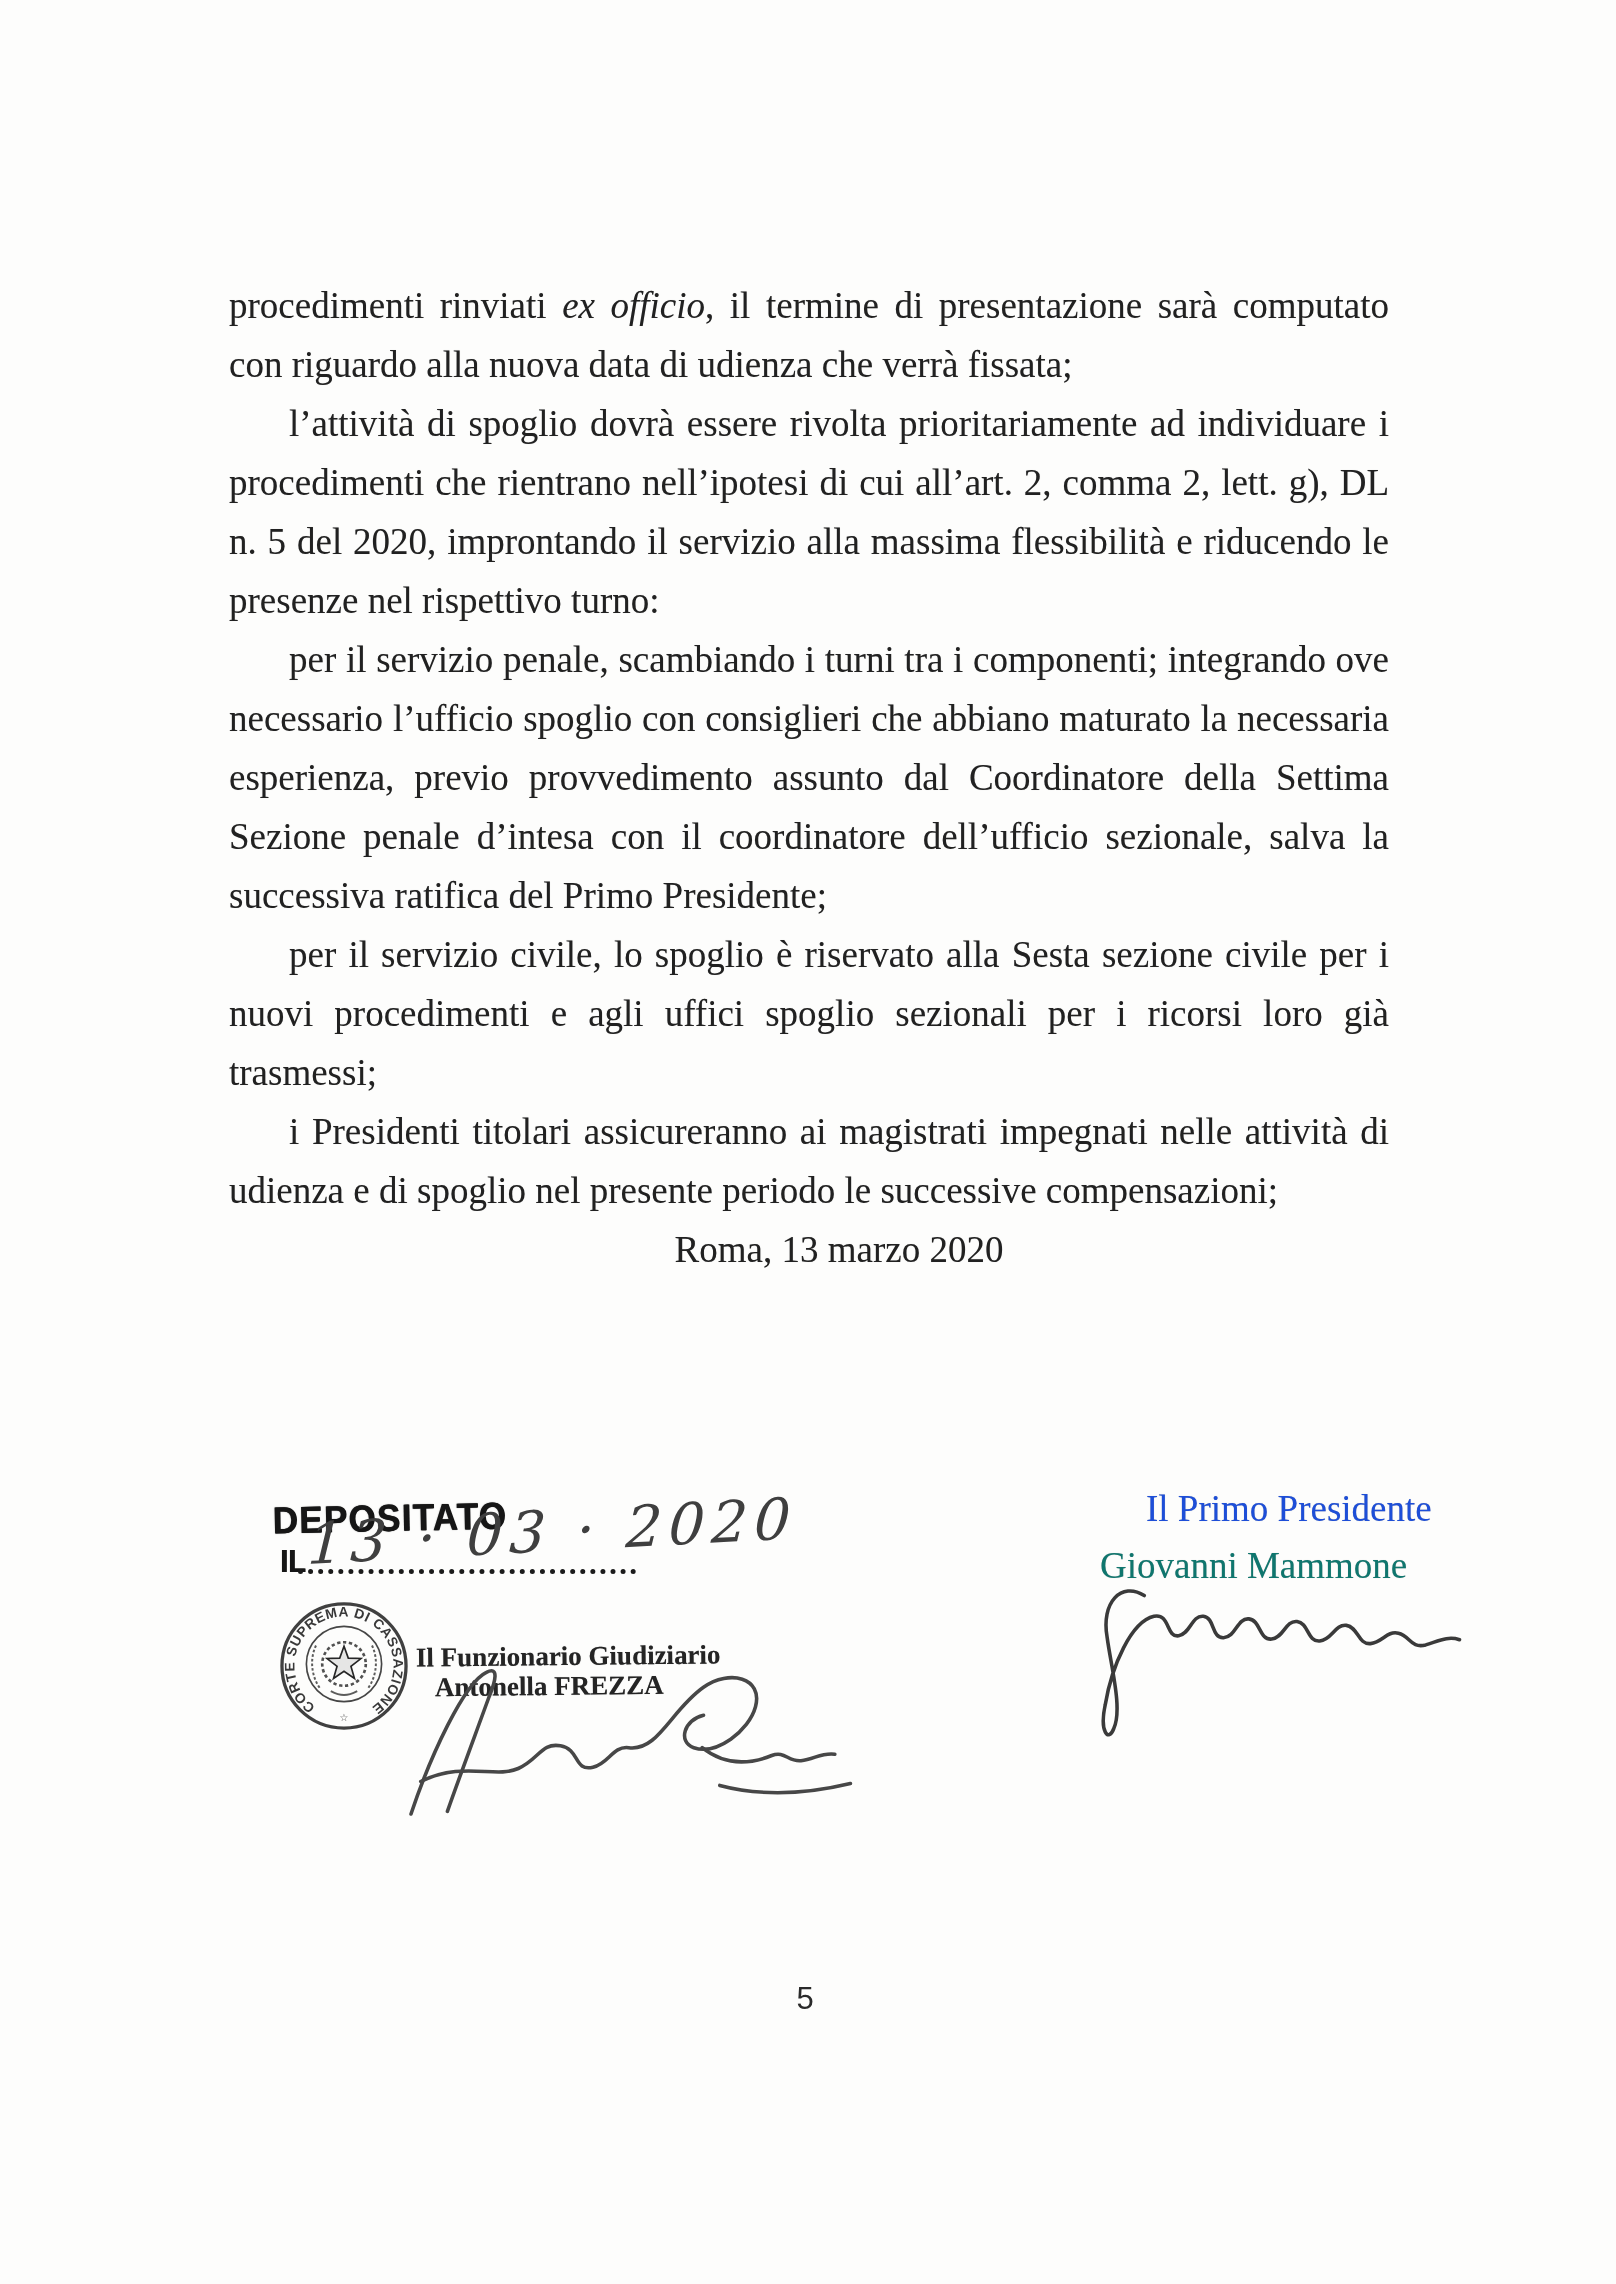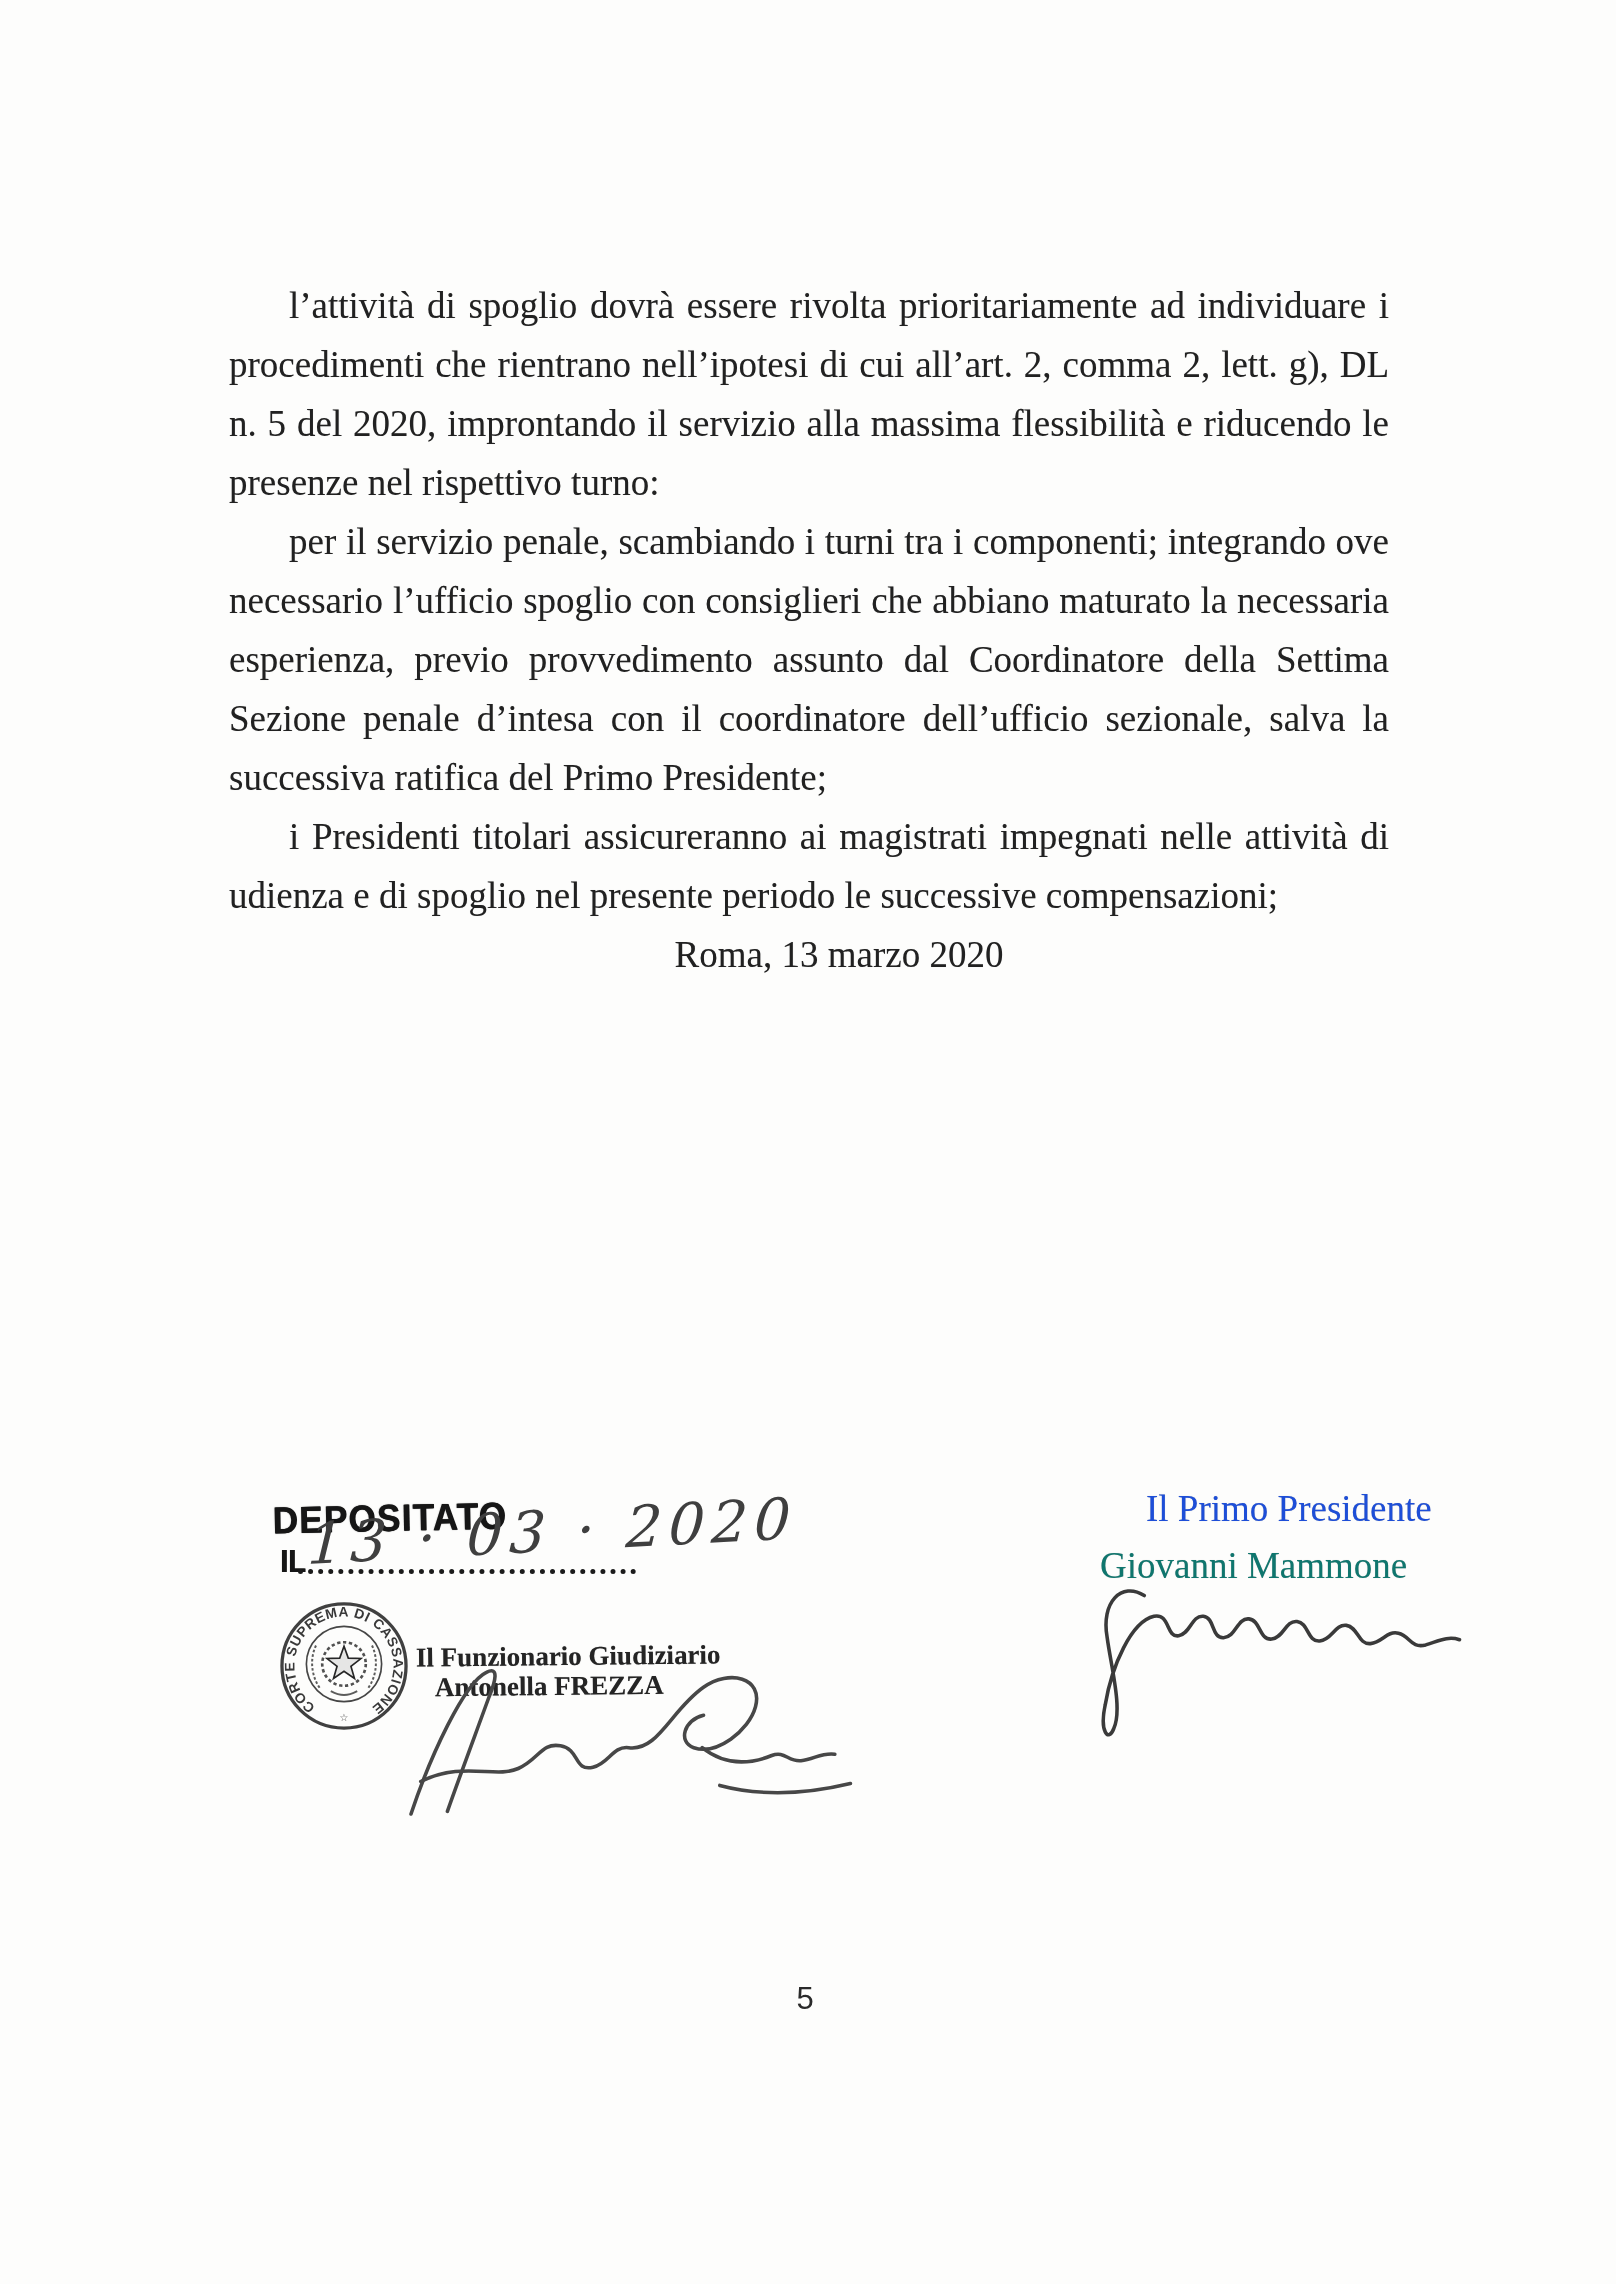--- a/index.html
+++ b/index.html
@@ -85,22 +85,24 @@
     font-family:"Liberation Sans", sans-serif;
     font-size:31px;color:#2a2a2a;
   }
 </style>
 </head>
 <body>
 
 <div class="page">
 
   <div class="body-text">
+    <p class="no-indent"><span>procedimenti rinviati </span><span class="italic-run">ex officio</span><span>, il termine di presentazione sarà computato con riguardo alla nuova data di udienza che verrà fissata;</span></p>
     <p>l’attività di spoglio dovrà essere rivolta prioritariamente ad individuare i procedimenti che rientrano nell’ipotesi di cui all’art. 2, comma 2, lett. g), DL n. 5 del 2020, improntando il servizio alla massima flessibilità e riducendo le presenze nel rispettivo turno:</p>
     <p>per il servizio penale, scambiando i turni tra i componenti; integrando ove necessario l’ufficio spoglio con consiglieri che abbiano maturato la necessaria esperienza, previo provvedimento assunto dal Coordinatore della Settima Sezione penale d’intesa con il coordinatore dell’ufficio sezionale, salva la successiva ratifica del Primo Presidente;</p>
+    <p>per il servizio civile, lo spoglio è riservato alla Sesta sezione civile per i nuovi procedimenti e agli uffici spoglio sezionali per i ricorsi loro già trasmessi;</p>
     <p>i Presidenti titolari assicureranno ai magistrati impegnati nelle attività di udienza e di spoglio nel presente periodo le successive compensazioni;</p>
     <p class="dateline">Roma, 13 marzo 2020</p>
   </div>
 
   <div class="president-title">Il Primo Presidente</div>
   <div class="president-name">Giovanni Mammone</div>
   <svg class="sig-svg" style="left:1082px;top:1576px;" width="404" height="169" viewBox="0 0 620 260">
     <g fill="none" stroke="#3a3a3a" stroke-width="5.5" stroke-linecap="round">
       <path d="M 95,30 C 60,8 28,40 38,95 C 44,140 62,205 48,235 C 40,256 26,240 35,198 C 45,138 75,70 110,62 C 135,57 128,95 148,92 C 166,89 168,60 186,62 C 204,64 198,96 217,95 C 236,94 238,64 256,66 C 274,68 272,99 291,97 C 310,95 312,68 330,70 C 348,72 346,102 365,100 C 384,98 388,74 406,76 C 424,78 424,106 443,104 C 462,102 468,84 486,88 C 504,92 505,112 528,106 C 548,100 562,92 580,98"></path>
     </g>

